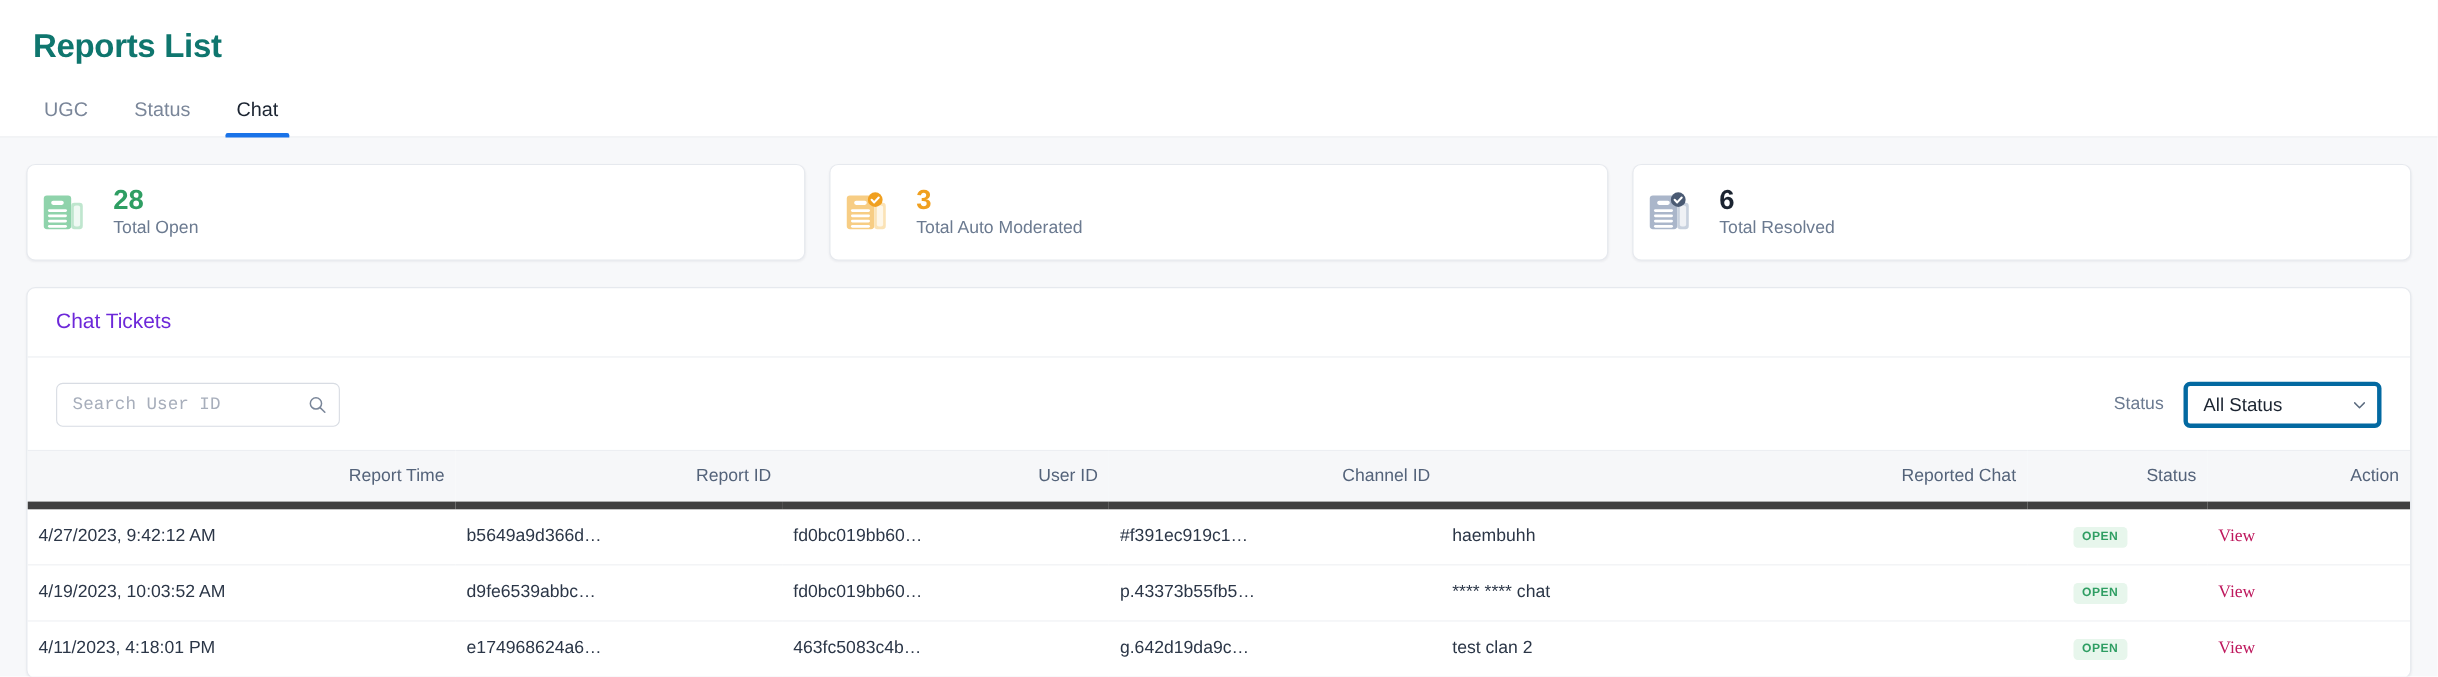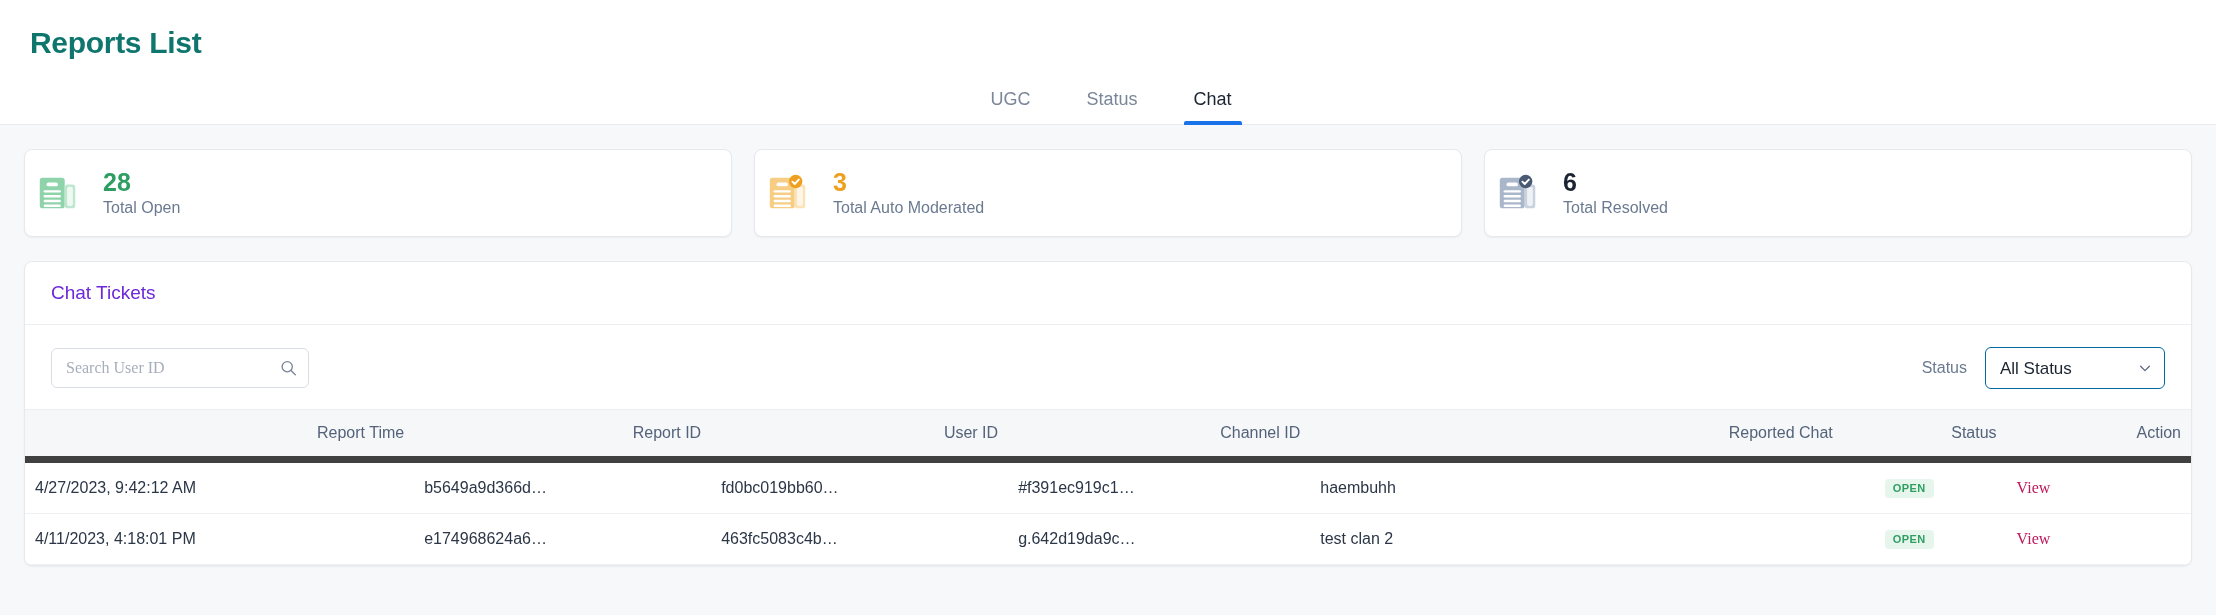--- a/index.html
+++ b/index.html
@@ -29,24 +29,23 @@
     font-size: 30px;
     font-weight: 700;
     letter-spacing: -0.3px;
     color: #0f766e;
     line-height: 1.1;
   }
 
   .tabs {
     display: flex;
     align-items: flex-end;
-    gap: 48px;
+    gap: 34px;
     margin-top: 30px;
     padding-left: 6px;
-    justify-content: center;
   }
 
   .tab {
     font-size: 18px;
     color: #7a8699;
     padding: 0 4px 14px 4px;
     position: relative;
     cursor: pointer;
     white-space: nowrap;
   }
@@ -140,21 +139,21 @@
     width: 258px;
   }
 
   .search-input {
     width: 100%;
     height: 40px;
     border: 1px solid #d8dce3;
     border-radius: 6px;
     padding: 0 38px 0 14px;
     font-size: 16px;
-    font-family: Liberation Serif, serif;
+    font-family: Liberation Mono, monospace;
     color: #1b2431;
     background: #ffffff;
     outline: none;
   }
   .search-input::placeholder { color: #a7aebb; }
 
   .search-icon {
     position: absolute;
     right: 12px;
     top: 50%;
@@ -178,21 +177,21 @@
   .select-wrap {
     position: relative;
     width: 180px;
   }
 
   .status-select {
     appearance: none;
     -webkit-appearance: none;
     width: 100%;
     height: 42px;
-    border: 1px solid #0369a1;
+    border: 4px solid #0369a1;
     border-radius: 6px;
     background: #ffffff;
     font-size: 17px;
     font-family: "Liberation Sans", sans-serif;
     color: #1b2431;
     padding: 0 34px 0 14px;
     outline: none;
     cursor: pointer;
   }
 
@@ -385,20 +384,33 @@
         <td class="c-channel">#f391ec919c1…</td>
         <td class="c-chat">haembuhh</td>
         <td class="c-status">
           <span class="badge">OPEN</span>
         </td>
         <td class="c-action">
           <span class="view-link">View</span>
         </td>
       </tr>
 
+      <tr>
+        <td class="c-time">4/19/2023, 10:03:52 AM</td>
+        <td class="c-report">d9fe6539abbc…</td>
+        <td class="c-user">fd0bc019bb60…</td>
+        <td class="c-channel">p.43373b55fb5…</td>
+        <td class="c-chat">**** **** chat</td>
+        <td class="c-status">
+          <span class="badge">OPEN</span>
+        </td>
+        <td class="c-action">
+          <span class="view-link">View</span>
+        </td>
+      </tr>
 
       <tr>
         <td class="c-time">4/11/2023, 4:18:01 PM</td>
         <td class="c-report">e174968624a6…</td>
         <td class="c-user">463fc5083c4b…</td>
         <td class="c-channel">g.642d19da9c…</td>
         <td class="c-chat">test clan 2</td>
         <td class="c-status">
           <span class="badge">OPEN</span>
         </td>

